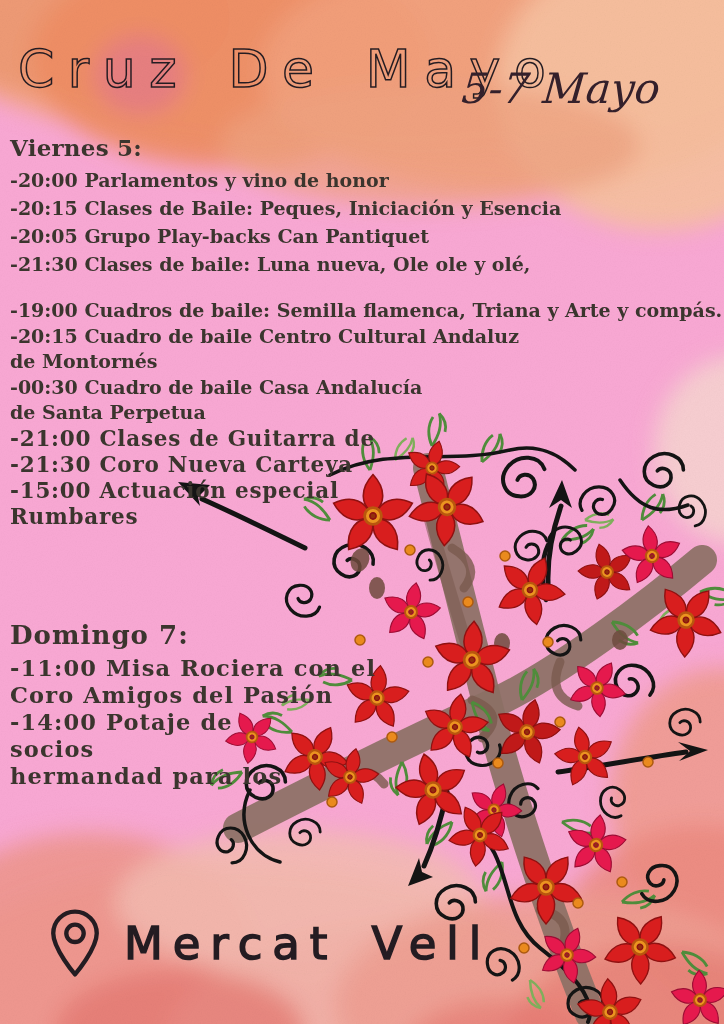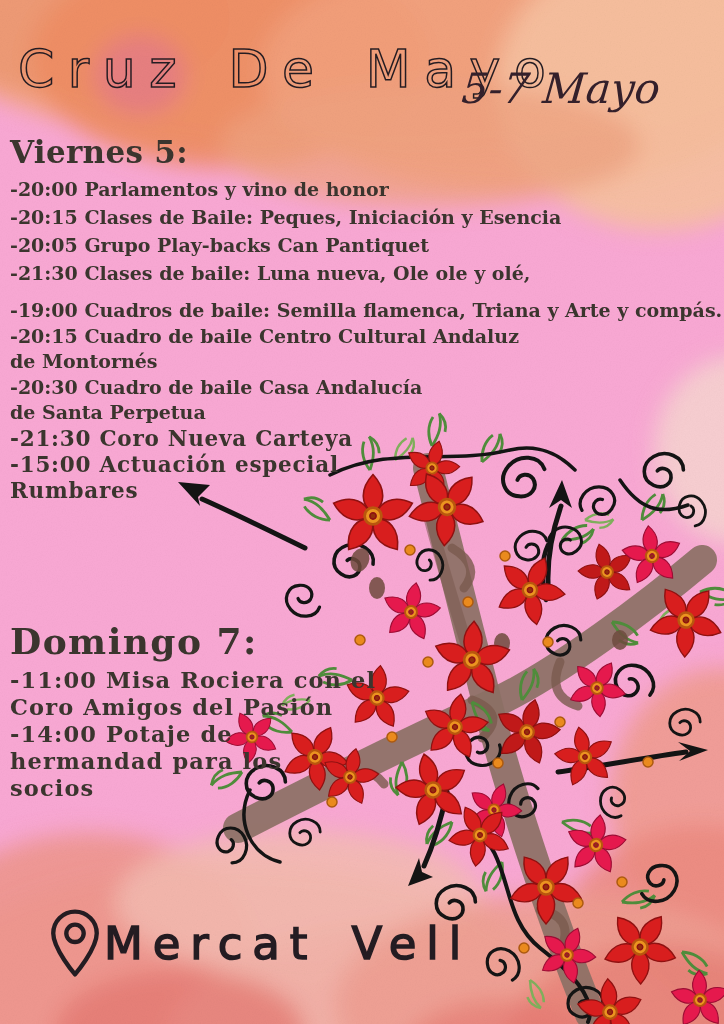--- a/index.html
+++ b/index.html
@@ -18,32 +18,32 @@
   .date{
     position:absolute;left:462px;top:64px;z-index:3;
     font-family:"DejaVu Serif",serif;font-style:italic;font-size:42px;
     color:#34202b;transform:skewX(-5deg);white-space:nowrap;
   }
   @supports (-webkit-text-stroke:1px #000){
     .thinink{color:transparent;-webkit-text-stroke:1.5px #241c22;}
   }
 
   .section{position:absolute;left:10px;z-index:3;color:#3b352e;}
-  .sec-heading{font-weight:700;font-size:31px;letter-spacing:0.01em;margin:0 0 5px 0;}
+  .sec-heading{font-weight:700;font-size:23px;letter-spacing:0.01em;margin:0 0 5px 0;}
   .line{font-weight:700;white-space:nowrap;margin:0;}
   #friday{top:134px;}
   #friday .line{font-size:19px;line-height:28px;}
   #saturday{top:298px;}
   #saturday .line{font-size:19px;line-height:25.5px;}
   #saturday .line.big{font-size:21.5px;line-height:26px;letter-spacing:0.035em;}
   #sunday{top:620px;}
-  #sunday .sec-heading{font-size:36px;letter-spacing:0.04em;}
+  #sunday .sec-heading{font-size:26px;letter-spacing:0.04em;}
   #sunday .line{font-size:22.5px;line-height:27px;letter-spacing:0.05em;}
 
-  .location{position:absolute;left:46px;top:906px;z-index:3;display:flex;align-items:center;}
+  .location{position:absolute;left:46px;top:906px;z-index:3;display:flex;align-items:center;gap:20px;}
   .loc-text{
     font-family:"DejaVu Sans",sans-serif;font-size:45px;font-weight:400;
     letter-spacing:0.22em;word-spacing:0.22em;color:#241c22;white-space:nowrap;
   }
   .pin{display:block;}
 </style>
 </head>
 <body>
 
 <div class="poster">
@@ -241,34 +241,35 @@
     <p class="line">-20:00 Parlamentos y vino de honor</p>
     <p class="line">-20:15 Clases de Baile: Peques, Iniciación y Esencia</p>
     <p class="line">-20:05 Grupo Play-backs Can Pantiquet</p>
     <p class="line">-21:30 Clases de baile: Luna nueva, Ole ole y olé,</p>
   </section>
 
   <section class="section" id="saturday">
     <p class="line">-19:00 Cuadros de baile: Semilla flamenca, Triana y Arte y compás.</p>
     <p class="line">-20:15 Cuadro de baile Centro Cultural Andaluz</p>
     <p class="line">de Montornés</p>
-    <p class="line">-20:30 Cuadro de baile Casa Andalucía</p>
+    <p class="line">-00:30 Cuadro de baile Casa Andalucía</p>
     <p class="line">de Santa Perpetua</p>
+    <p class="line big">-21:00 Clases de Guitarra de</p>
     <p class="line big">-21:30 Coro Nueva Carteya</p>
     <p class="line big">-15:00 Actuación especial</p>
     <p class="line big">Rumbares</p>
   </section>
 
   <section class="section" id="sunday">
     <h2 class="sec-heading">Domingo 7:</h2>
     <p class="line">-11:00 Misa Rociera con el</p>
     <p class="line">Coro Amigos del Pasión</p>
     <p class="line">-14:00 Potaje de</p>
+    <p class="line">socios</p>
     <p class="line">hermandad para los</p>
-    <p class="line">socios</p>
   </section>
 
   <div class="location">
     <svg class="pin" width="58" height="74" viewBox="0 0 24 30" aria-hidden="true">
       <path d="M12 2 C7 2 3 6 3 11 C3 17.5 12 28 12 28 C12 28 21 17.5 21 11 C21 6 17 2 12 2 Z" fill="none" stroke="#241c22" stroke-width="1.8" stroke-linejoin="round"></path>
       <circle cx="12" cy="11" r="3.6" fill="none" stroke="#241c22" stroke-width="1.8"></circle>
     </svg>
     <div class="loc-text thinink">Mercat Vell</div>
   </div>
 

